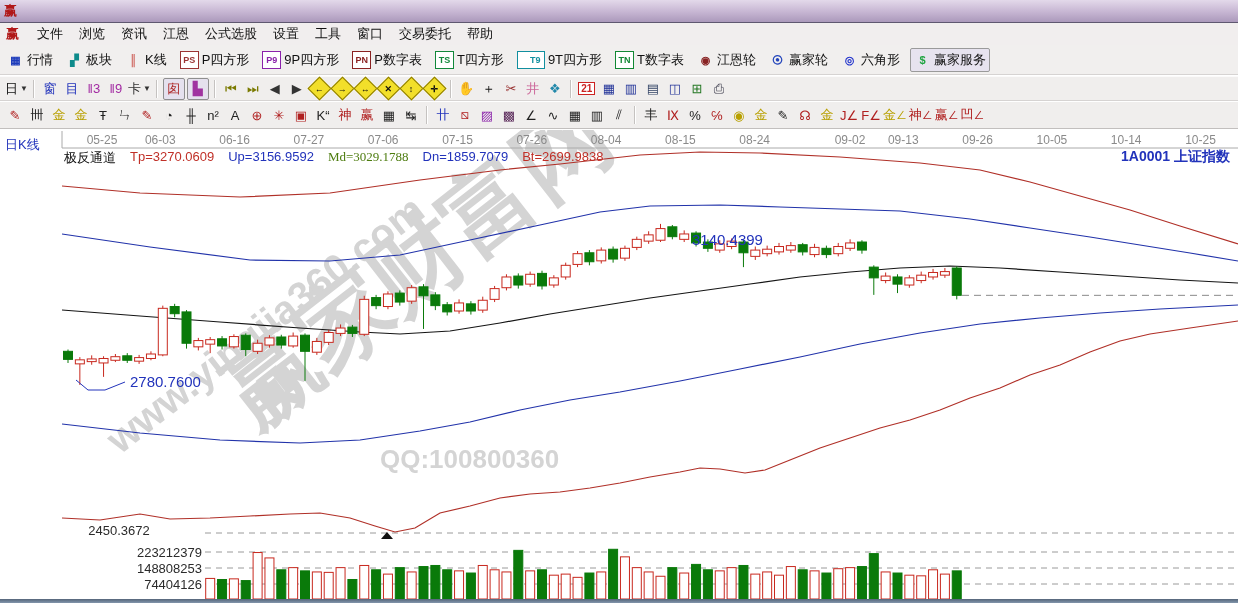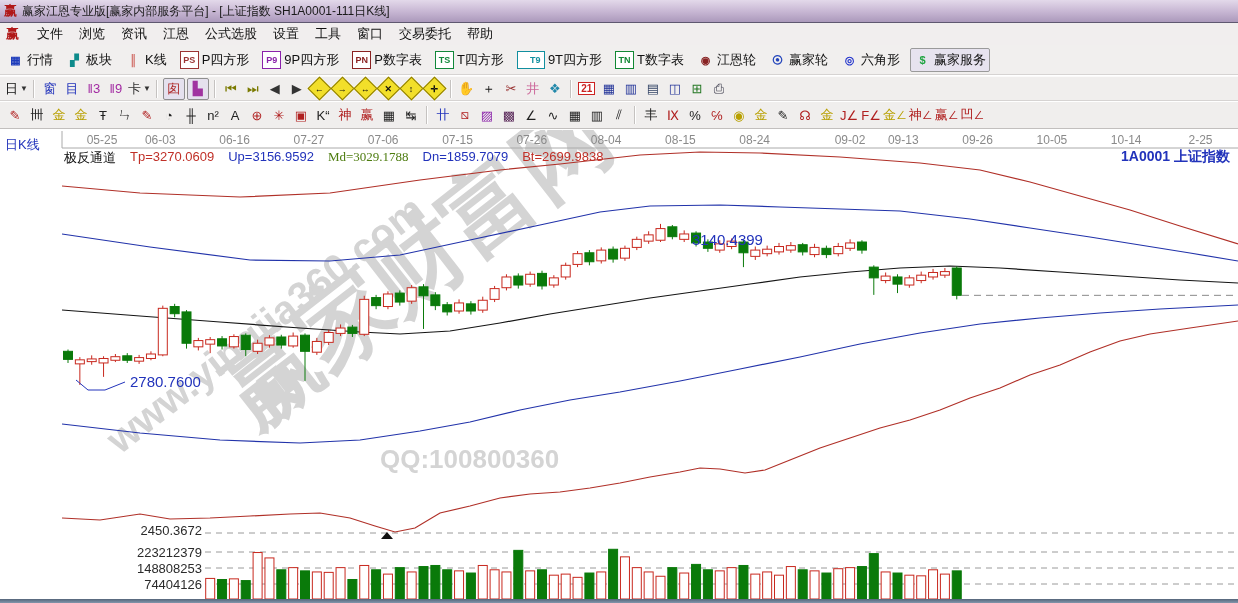--- a/index.html
+++ b/index.html
@@ -50,21 +50,20 @@
   .c-red{color:#c03028;} .c-blue{color:#2233bb;} .c-black{color:#4d7c0f;font-family:Liberation Serif, serif;}
   .vol-lbl{font-size:13px;color:#2b2b2b;width:166px;text-align:right;left:36px;}
   #bottomstrip{left:0;top:599px;width:1238px;height:4px;
     background:linear-gradient(#55657a,#8296ac);z-index:5;}
 </style>
 </head>
 <body>
 
 <div class="abs" id="titlebar">
   <span class="logo">赢</span>
-  <span class="ttl">赢家江恩专业版[赢家内部服务平台] - [上证指数  SH1A0001-111日K线]</span>
 </div>
 
 <div class="abs" id="menubar">
   <span class="logo">赢</span>
 
 <span class="menu-item">文件</span>
     <span class="menu-item">浏览</span>
     <span class="menu-item">资讯</span>
     <span class="menu-item">江恩</span>
     <span class="menu-item">公式选股</span>
@@ -615,35 +614,35 @@
   <div class="lbl" id="period-label">日K线</div>
   <div class="lbl" id="symbol-label">1A0001  上证指数</div>
   <div class="lbl" id="legend">
     <span class="name">极反通道</span>
     <span class="c-red">Tp=3270.0609</span>
     <span class="c-blue">Up=3156.9592</span>
     <span class="c-black">Md=3029.1788</span>
     <span class="c-blue">Dn=1859.7079</span>
     <span class="c-red">Bt=2699.9838</span>
   </div>
-  <div class="lbl vol-lbl" style="top:393px;">2450.3672</div>
+  <div class="lbl vol-lbl" style="top:393px;text-align:center;">2450.3672</div>
   <div class="lbl vol-lbl" style="top:415px;">223212379</div>
   <div class="lbl vol-lbl" style="top:431px;">148808253</div>
   <div class="lbl vol-lbl" style="top:447px;">74404126</div>
 <div class="lbl date-lbl" style="left: 102px;">05-25</div>
     <div class="lbl date-lbl" style="left: 160.3px;">06-03</div>
     <div class="lbl date-lbl" style="left: 234.6px;">06-16</div>
     <div class="lbl date-lbl" style="left: 308.9px;">07-27</div>
     <div class="lbl date-lbl" style="left: 383.2px;">07-06</div>
     <div class="lbl date-lbl" style="left: 457.5px;">07-15</div>
     <div class="lbl date-lbl" style="left: 531.8px;">07-26</div>
     <div class="lbl date-lbl" style="left: 606.1px;">08-04</div>
     <div class="lbl date-lbl" style="left: 680.4px;">08-15</div>
     <div class="lbl date-lbl" style="left: 754.7px;">08-24</div>
     <div class="lbl date-lbl" style="left: 850px;">09-02</div>
     <div class="lbl date-lbl" style="left: 903.3px;">09-13</div>
     <div class="lbl date-lbl" style="left: 977.6px;">09-26</div>
     <div class="lbl date-lbl" style="left: 1051.9px;">10-05</div>
     <div class="lbl date-lbl" style="left: 1126.2px;">10-14</div>
-    <div class="lbl date-lbl" style="left: 1200.5px;">2-25</div>
+    <div class="lbl date-lbl" style="left: 1200.5px;">10-25</div>
   </div>
 
 <div class="abs" id="bottomstrip"></div>
 
 </body></html>

